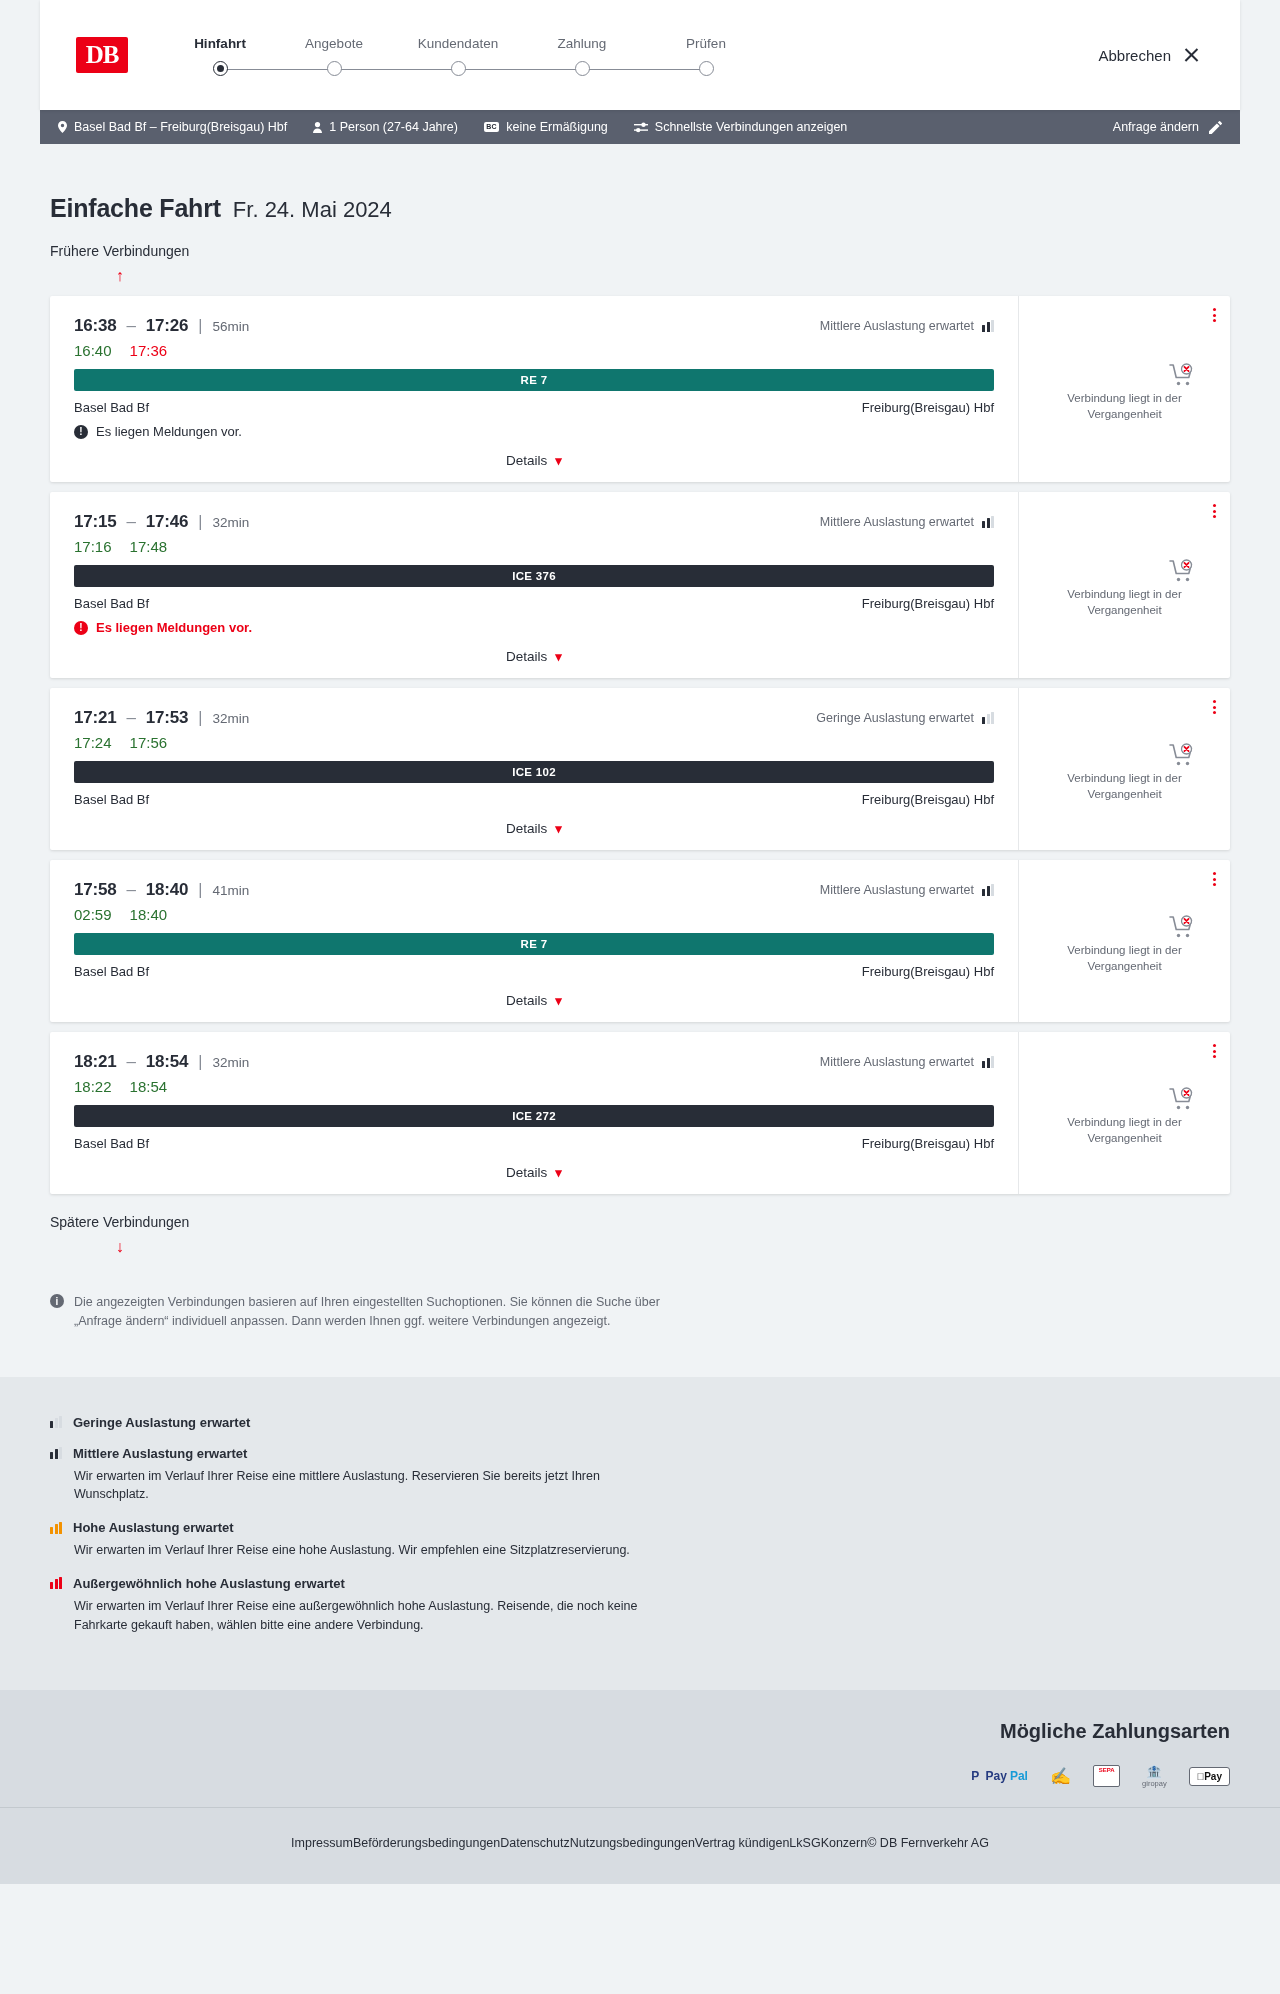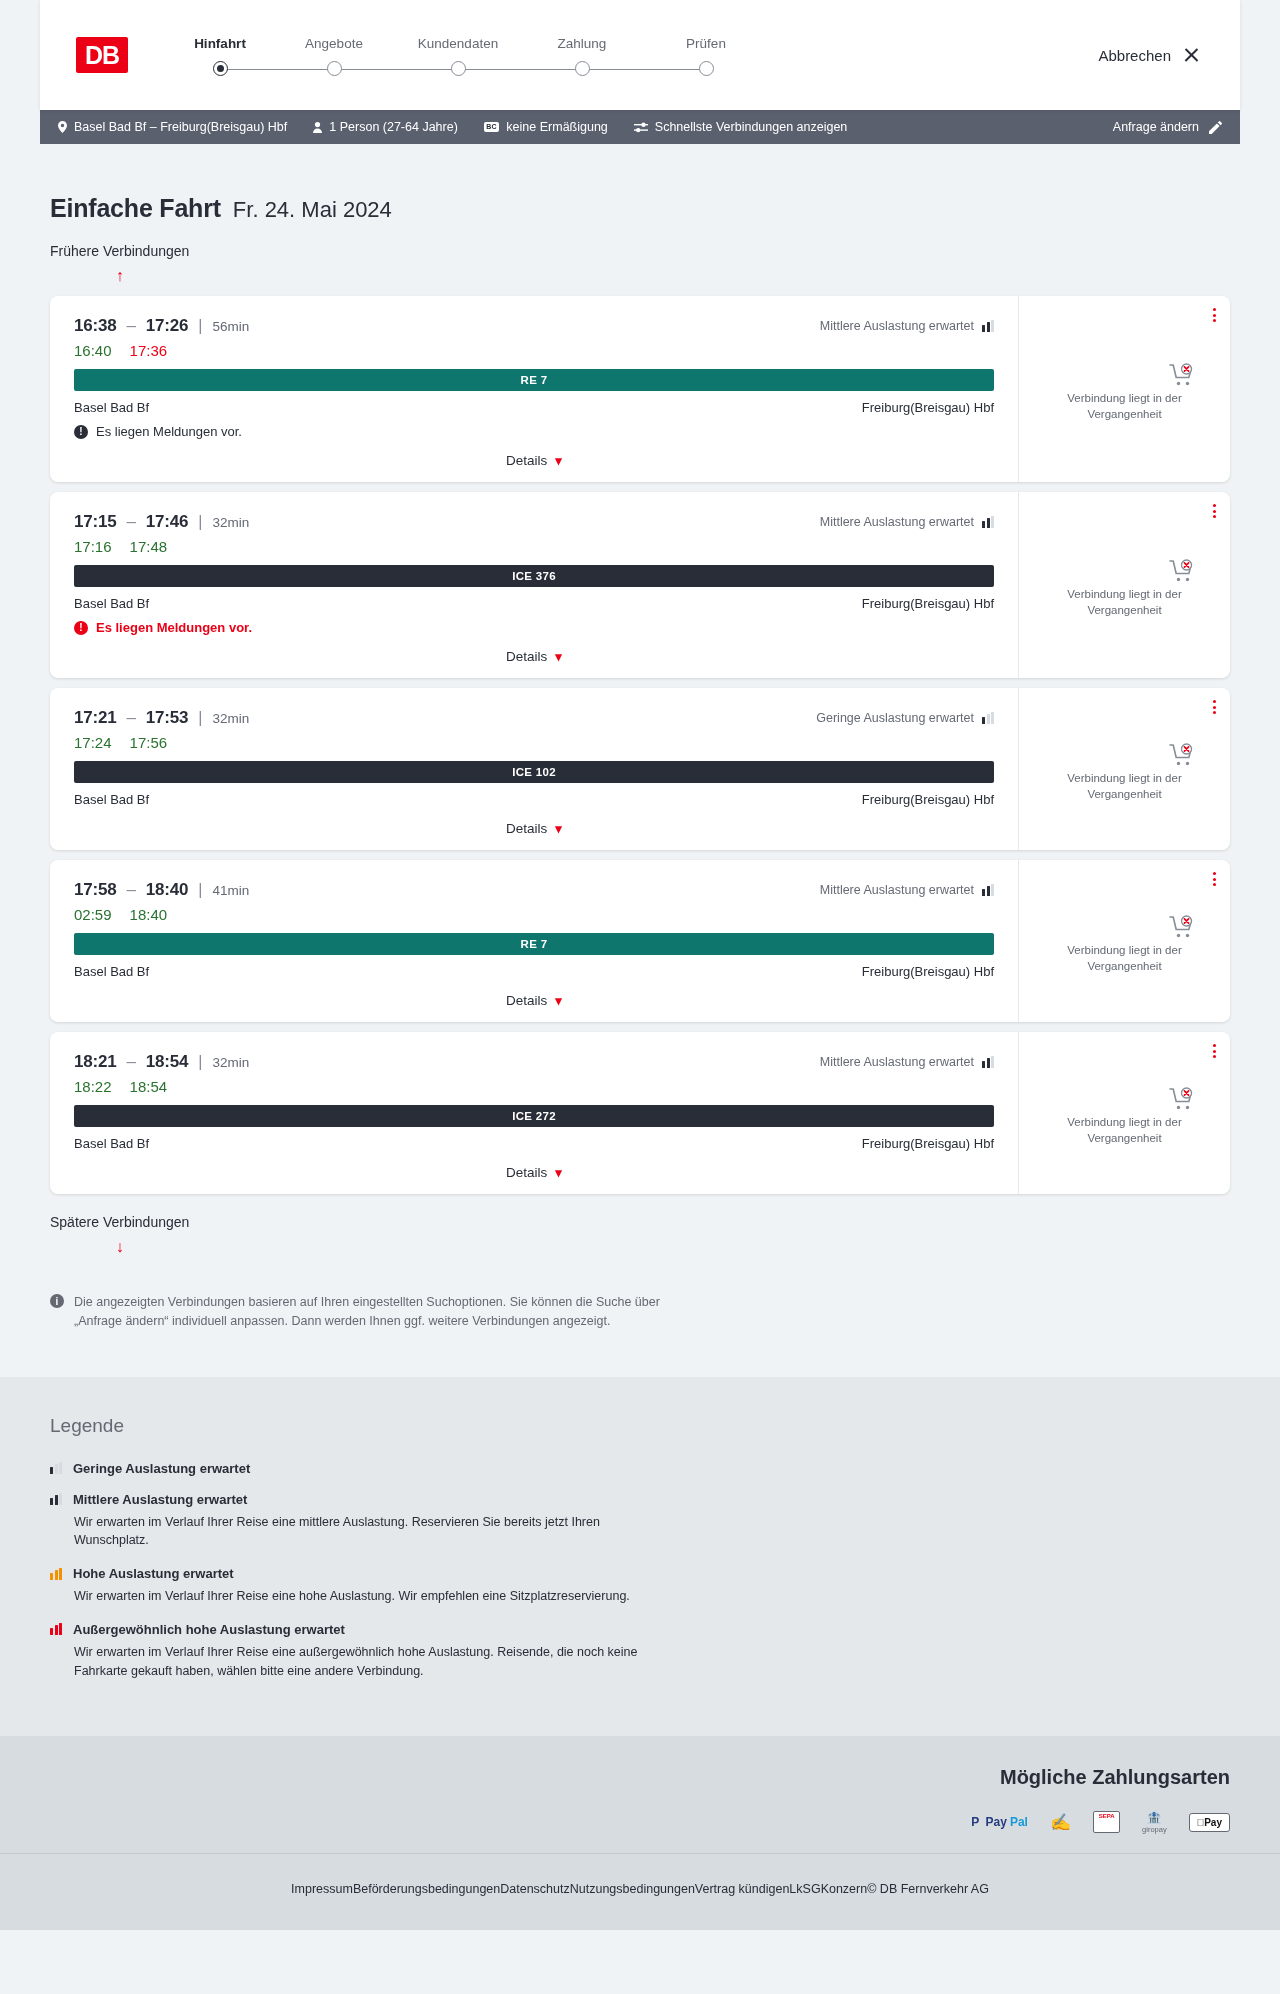--- a/index.html
+++ b/index.html
@@ -25,21 +25,21 @@
   .db-logo {
     width: 52px; height: 36px;
     background: #ec0016;
     border-radius: 2px;
     display: flex; align-items: center; justify-content: center;
     flex: 0 0 auto;
     margin-left: 8px;
   }
   .db-logo span {
     color: #fff; font-weight: 700; font-size: 25px;
-    letter-spacing: -1px; font-family: Liberation Sans, sans-serif;
+    letter-spacing: -1px; font-family: Liberation Serif, serif;
   }
   .stepper { margin-left: 40px; position: relative; padding-top: 4px; }
   .step-labels { display: flex; }
   .step-labels .step {
     width: 124px; text-align: center; font-size: 13.5px; color: #646973;
   }
   .step-labels .step:first-child { width: 104px; }
   .step-labels .step.active { color: #282d37; font-weight: 700; }
   .step-track {
     position: relative; height: 18px; margin-top: 10px;
@@ -107,21 +107,21 @@
     font-size: 14px; margin: 20px 0 12px 10px; cursor: pointer; flex-direction: column;
   }
   .arrow-up, .arrow-down { color: #ec0016; font-size: 16px; line-height: 1; }
 
   
   .cards { display: flex; flex-direction: column; gap: 10px; }
   .card {
     display: flex;
     background: #fff;
     box-shadow: 0 1px 3px rgba(0,0,0,.12);
-    border-radius: 8px;
+    border-radius: 2px;
     overflow: hidden;
     margin-left: 10px; margin-right: 10px;
   }
   .card-left { flex: 1 1 auto; padding: 20px 24px 14px 24px; min-width: 0; }
   .card-right {
     flex: 0 0 212px;
     border-left: 1px solid #e6e8ea;
     padding: 14px 16px 16px;
     display: flex; flex-direction: column; align-items: center;
     position: relative;
@@ -625,21 +625,20 @@
     <span class="arrow-down">↓</span>
   </div>
 
   <div class="info-note">
     <span class="badge-i">i</span>
     <span>Die angezeigten Verbindungen basieren auf Ihren eingestellten Suchoptionen. Sie können die Suche über „Anfrage ändern“ individuell anpassen. Dann werden Ihnen ggf. weitere Verbindungen angezeigt.</span>
   </div>
 </div>
 
 <div class="legend-section">
-  <h2>Legende</h2>
   <div id="legend-items">
       <div class="legend-item">
         <div class="legend-head">
           <span class="occ-bars lvl1">
             <i></i>
             <i></i>
             <i></i>
           </span>
           <span class="ttl">Geringe Auslastung erwartet</span>
         </div>

